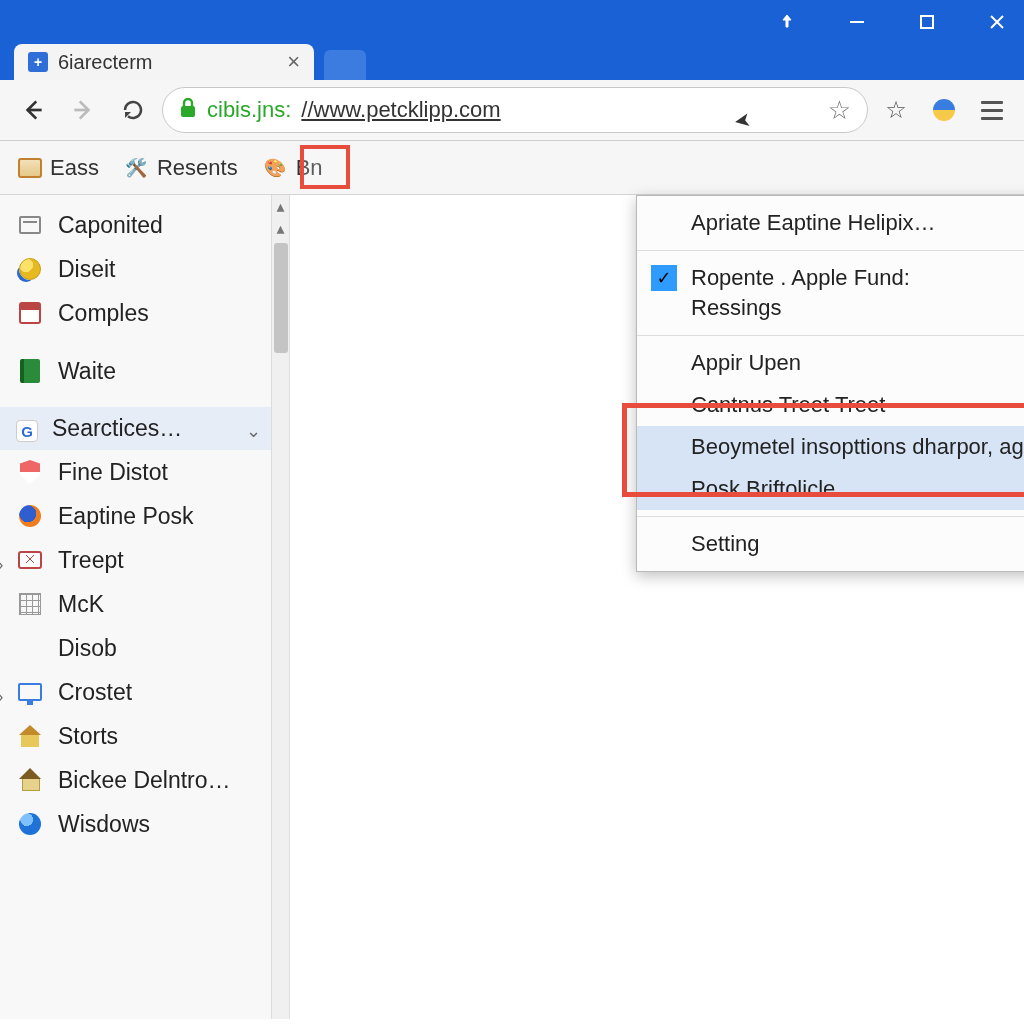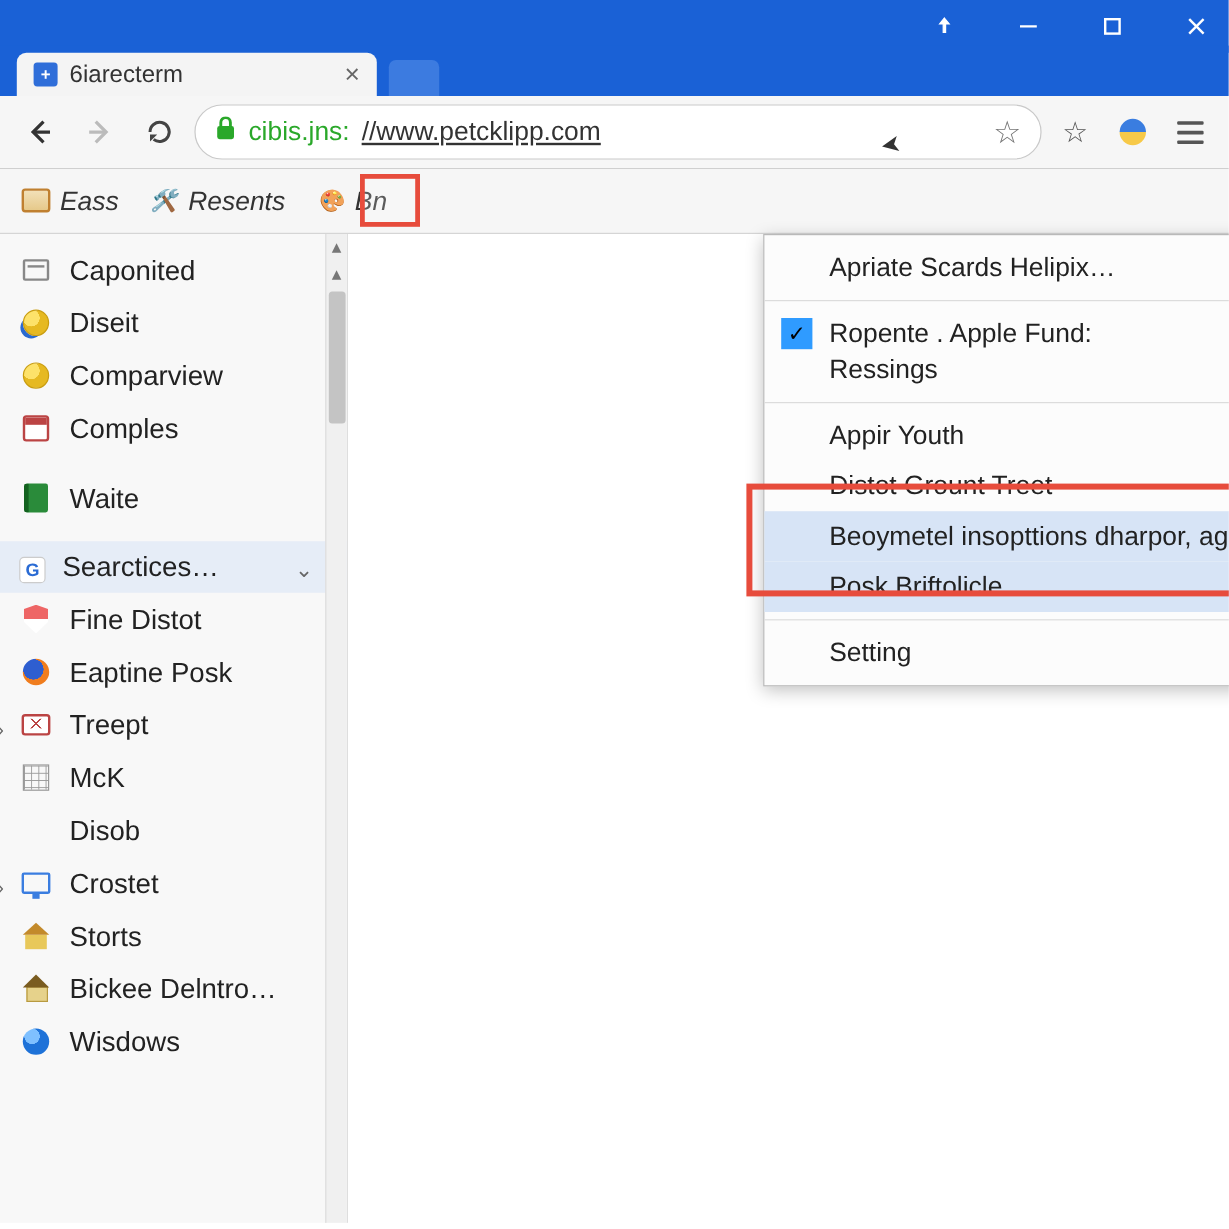--- a/index.html
+++ b/index.html
@@ -28,21 +28,21 @@
   .url-scheme { color:#2aa82a; }
   .url-rest { color:#333;text-decoration:underline; }
   .omnibox .star-in { margin-left:auto; color:#777; font-size:26px;}
   .toolbar-ico { width:40px; height:40px; display:flex; align-items:center; justify-content:center; font-size:24px; color:#555; }
   .hamburger { width:40px; height:40px; display:flex; flex-direction:column; justify-content:center; gap:5px; align-items:center;}
   .hamburger span { display:block; width:22px; height:3px; background:#555; border-radius:1px;}
   .circle-quad { width:22px; height:22px; border-radius:50%; background:conic-gradient(#3a7de0 0 90deg, #f7c948 90deg 270deg, #3a7de0 270deg 360deg); }
 
   
   .bmbar { height: 54px; background:#f6f6f6; display:flex; align-items:center; padding:0 12px; gap:14px; border-bottom:1px solid #d5d5d5; position:relative; z-index:5;}
-  .bm { display:flex; align-items:flex-start; gap:8px; font-size:22px; color:#333; padding:4px 6px; border-radius:4px;font-style:italic;}
+  .bm { display:flex; align-items:center; gap:8px; font-size:22px; color:#333; padding:4px 6px; border-radius:4px;}
   .bm .bm-ico { width:24px; height:24px; display:flex; align-items:center; justify-content:center; font-size:18px;}
   .red-sq-small { position:absolute; left:300px; top:4px; width:50px; height:44px; border:4px solid #e74c3c; background:rgba(255,255,255,.2); z-index:6;}
 
   
   .main { display:flex; height: calc(1024px - 44px - 36px - 66px - 54px); position:relative; }
 
   .sidebar { width:290px; background:#f8f8f8; border-right:1px solid #dedede; padding-top:8px; position:relative; }
   .side-scroll { position:absolute; right:0; top:0; width:18px; height:100%; background:#f0f0f0; border-left:1px solid #dcdcdc; display:flex; flex-direction:column; align-items:center;}
   .side-scroll .arrow { height:22px; color:#777; font-size:16px; display:flex; align-items:center; justify-content:center; width:100%;}
   .side-scroll .thumb { margin-top:4px; width:14px; height:110px; background:#c4c4c4; border-radius:3px;}
@@ -207,26 +207,20 @@
       <span>Caponited</span>
     </div>
     <div class="side-item">
       <span class="sico">
           <span class="ico-globe" style="box-shadow:-4px 4px 0 -2px #2a6ad0"></span>
         </span>
       <span>Diseit</span>
     </div>
     <div class="side-item">
       <span class="sico">
-          <span class="ico-globe"></span>
-        </span>
-      <span>Comparview</span>
-    </div>
-    <div class="side-item">
-      <span class="sico">
           <span class="ico-cal"></span>
         </span>
       <span>Comples</span>
     </div>
     <div style="height:14px"></div>
     <div class="side-item">
       <span class="sico">
           <span class="ico-book"></span>
         </span>
       <span>Waite</span>
@@ -306,35 +300,35 @@
     </div>
     <div class="btn-primary">
       <span>Eouth Tute,</span>
     </div>
     <div class="chip">
       <span>Crouit Joled,,</span>
     </div>
 
     <div class="menu">
       <div class="menu-item">
-        <span>Apriate Scards Helipix…</span>
+        <span>Apriate Eaptine Helipix…</span>
       </div>
       <div class="menu-sep"></div>
       <div class="menu-item double">
         <span class="check">✓</span>
         <span>Ropente . Apple Fund:</span>
         <span>Ressings</span>
 
       </div>
       <div class="menu-sep"></div>
       <div class="menu-item">
-        <span>Appir Youth</span>
+        <span>Appir Upen</span>
       </div>
       <div class="menu-item">
-        <span>Distot Grount Treet</span>
+        <span>Cantnus Treet Treet</span>
       </div>
       <div class="menu-item hover">
         <span>Beoymetel insopttions dharpor, age…</span>
       </div>
       <div class="menu-item hover">
         <span>Posk Briftolicle.</span>
       </div>
       <div class="menu-sep"></div>
       <div class="menu-item">
         <span>Setting</span>

